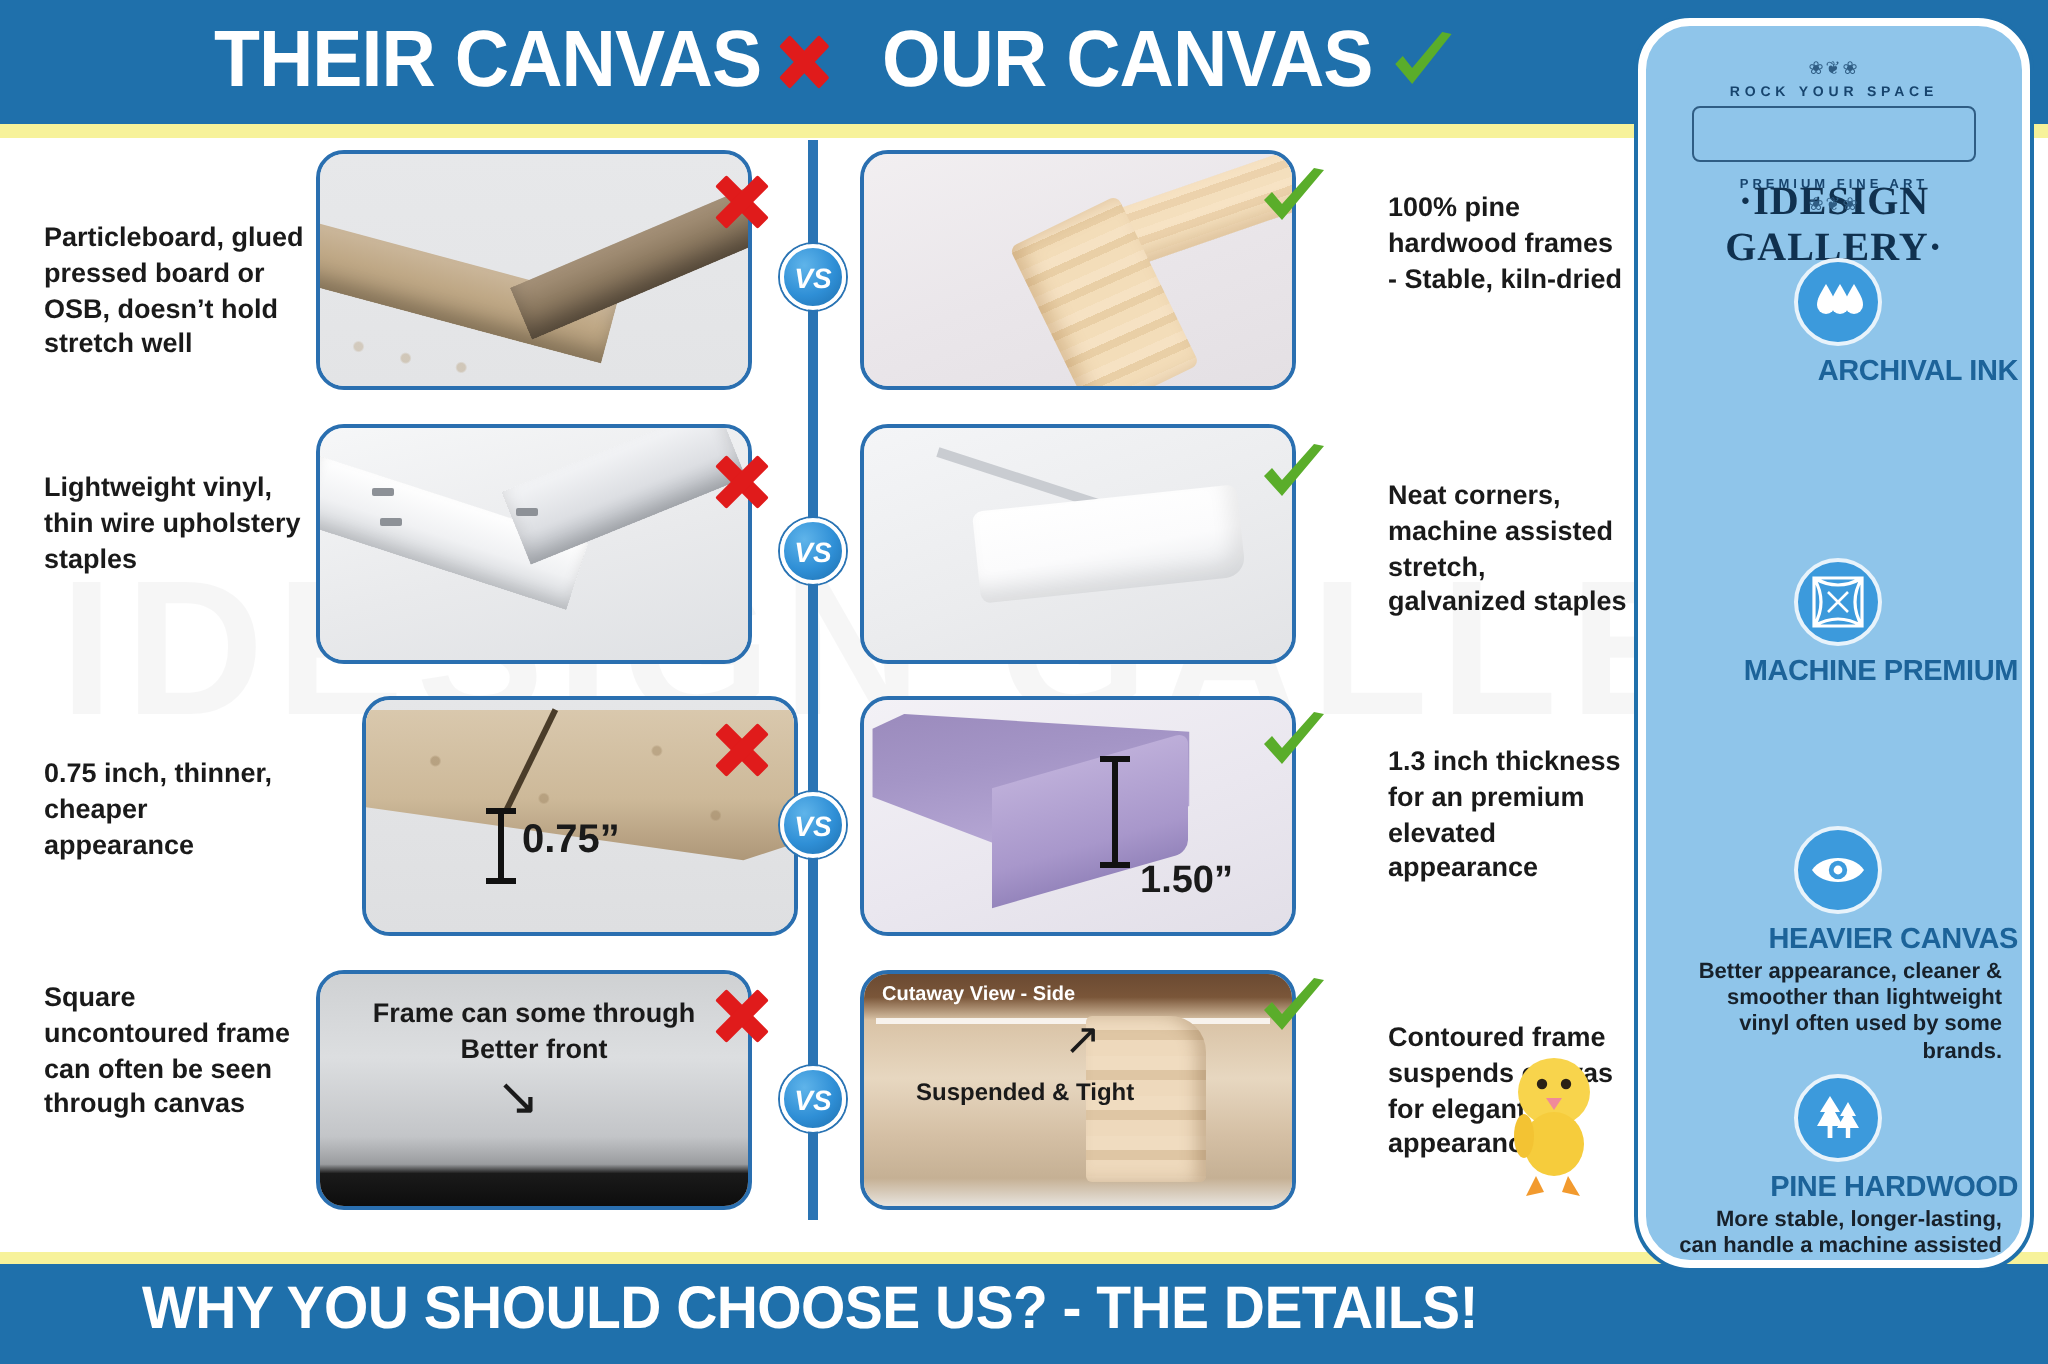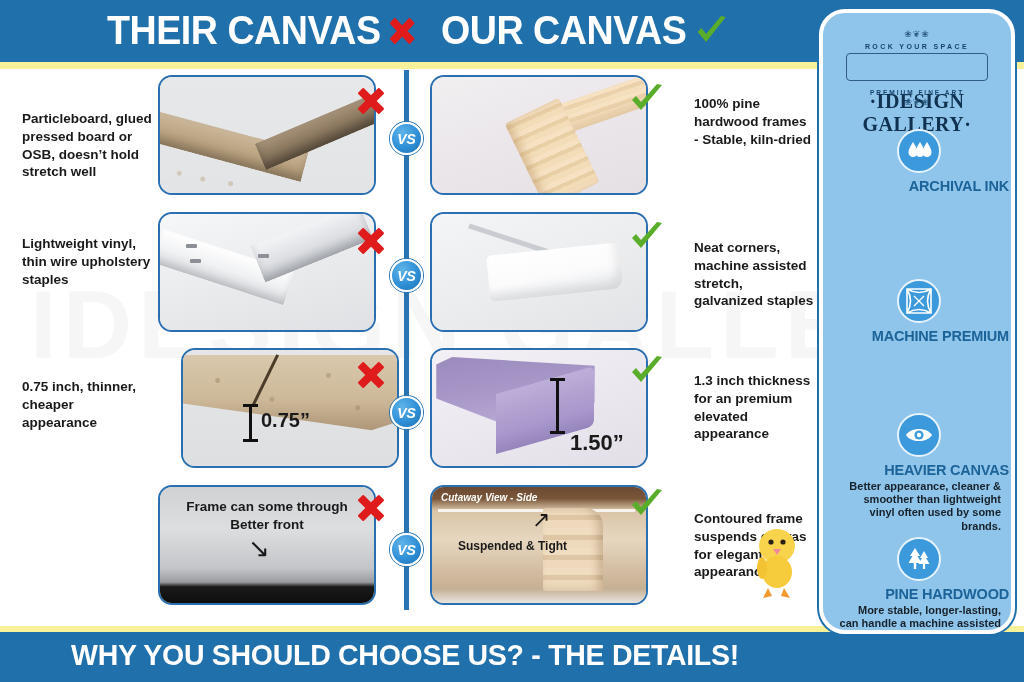--- a/index.html
+++ b/index.html
@@ -527,45 +527,46 @@
     <div class="photo-caption" style="left:78px; top:59px; font-size:20px;">0.75”</div>
   </div>
   <span class="x-mark mark-overlay" style="left:358px; top:362px;"></span>
 
   <div class="photo" style="left:430px; top:348px; width:218px; height:120px;">
     <div class="inner tex-purple">
       <div class="pur-slab"></div>
       <div class="pur-face"></div>
     </div>
     <div class="dim-bar" style="left:124px; top:28px; height:56px;"></div>
-    <div class="photo-caption" style="left:138px; top:80px; font-size:22px;">1.50”</div>
+    <div class="photo-caption" style="left:138px; top:80px; font-size:19px;">1.50”</div>
   </div>
   <span class="check-mark mark-overlay" style="left:630px; top:356px;">
     <svg viewBox="0 0 34 30">
         <path d="M2 16 L11 26 L32 1 L27 0 L11 18 L6 12 Z" fill="#5aad2a"></path>
       </svg>
   </span>
 
   <div class="col-right-text" style="top:372px">1.3 inch thickness for an premium elevated appearance</div>
 
+  <div class="col-left-text" style="top:490px">Square uncontoured frame can often be seen through canvas</div>
 
   <div class="photo" style="left:158px; top:485px; width:218px; height:120px;">
     <div class="inner tex-frontshow"></div>
     <div class="photo-caption" style="left:0; top:12px; width:100%; text-align:center; font-size:13.5px; line-height:1.25;">Frame can some through</div>
     <div class="photo-caption" style="left:0; top:30px; width:100%; text-align:center; font-size:13.5px;">Better front</div>
     <div class="arrow-glyph" style="left:88px; top:48px;">↘</div>
   </div>
   <span class="x-mark mark-overlay" style="left:358px; top:495px;"></span>
 
   <div class="photo" style="left:430px; top:485px; width:218px; height:120px;">
     <div class="inner tex-cutaway">
       <div class="cut-line"></div>
       <div class="cut-block"></div>
     </div>
-    <div class="photo-caption caption-white" style="left:9px; top:5px; font-size:10px;font-style:italic;">Cutaway View - Side</div>
+    <div class="photo-caption caption-white" style="left:9px; top:5px; font-size:10px;">Cutaway View - Side</div>
     <div class="arrow-glyph" style="left:100px; top:22px; font-size:22px;">↗</div>
     <div class="photo-caption" style="left:26px; top:52px; font-size:12px;">Suspended &amp; Tight</div>
   </div>
   <span class="check-mark mark-overlay" style="left:630px; top:489px;">
     <svg viewBox="0 0 34 30">
         <path d="M2 16 L11 26 L32 1 L27 0 L11 18 L6 12 Z" fill="#5aad2a"></path>
       </svg>
   </span>
 
   <div class="col-right-text" style="top:510px">Contoured frame suspends canvas for elegant appearance</div>

